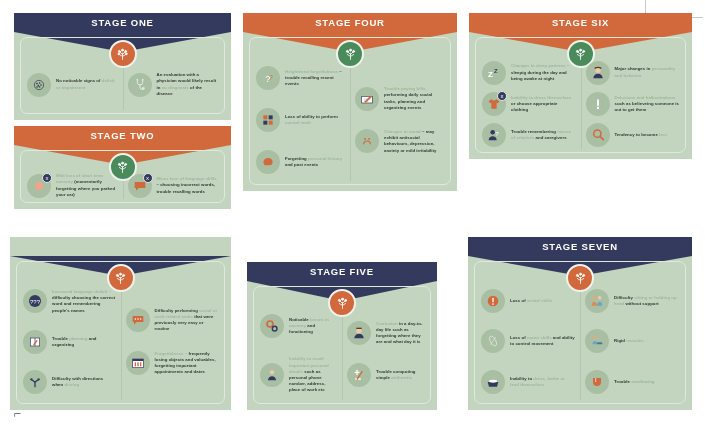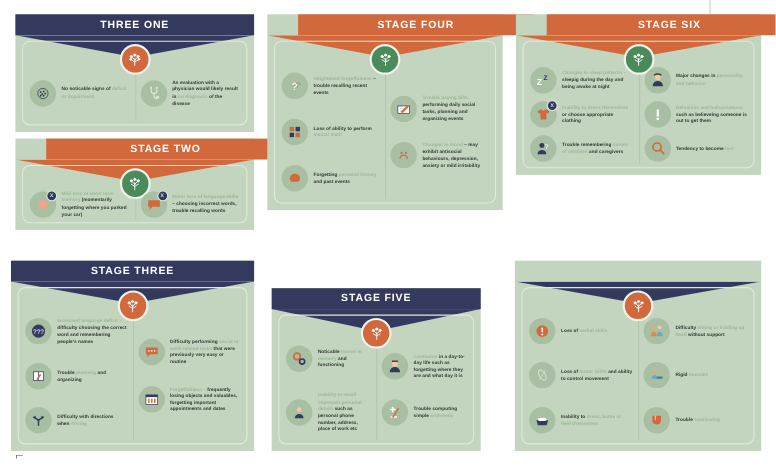--- a/index.html
+++ b/index.html
@@ -26,21 +26,21 @@
   }
 
   .panel{position:absolute;background:#c3d5bf;box-sizing:border-box;}
   .panel .hdr{
     position:relative;width:100%;height:19px;
     display:flex;align-items:center;justify-content:center;
     color:#ffffff;font-weight:bold;letter-spacing:.8px;
     font-size:9.5px;
   }
   .panel.navy .hdr{background:#343a5e;}
-  .panel.orange .hdr{background:#d2693c;margin-left:28px;}
+  .panel.orange .hdr{background:#d2693c;}
 
   
   .flap{position:absolute;left:0;top:19px;width:100%;height:20px;overflow:hidden;}
   .flap i{
     display:block;width:100%;height:100%;
     clip-path:polygon(0 0,50% 100%,100% 0);
   }
   .panel.navy .flap i{background:#343a5e;}
   .panel.orange .flap i{background:#d2693c;}
 
@@ -104,21 +104,21 @@
 </style>
 </head>
 <body>
 
 <div class="canvas">
 
   <div class="corner-mark"></div>
   <div class="cursor-mark">⌐</div>
 
   <div id="p1" class="panel navy">
-    <div class="hdr">THREE ONE</div>
+    <div class="hdr">STAGE ONE</div>
     <div class="flap">
         <i></i>
       </div>
     <div class="card"></div>
     <div class="vdiv"></div>
     <div class="badge orange">
       <svg viewBox="0 0 24 24">
           <g fill="none" stroke="#ffffff" stroke-width="1.3" stroke-linecap="round">
         <path d="M12 20V10"></path>
             <path d="M12 12L8 8"></path>
@@ -226,21 +226,20 @@
           <div class="txt">
             <span class="hl">Minor loss of language skills</span>
             <span>– choosing incorrect words, trouble recalling words</span>
           </div>
         </div>
       </div>
     </div>
   </div>
 
   <div id="p3" class="panel navy">
-    <div class="hdr">STAGE THREE</div>
     <div class="flap">
         <i></i>
       </div>
     <div class="card"></div>
     <div class="vdiv"></div>
     <div class="badge orange">
       <svg viewBox="0 0 24 24">
           <g fill="none" stroke="#ffffff" stroke-width="1.3" stroke-linecap="round">
         <path d="M12 20V10"></path>
             <path d="M12 12L8 8"></path>
@@ -617,20 +616,21 @@
           <div class="txt">
             <span>Tendency to become</span>
             <span class="hl">lost</span>
           </div>
         </div>
       </div>
     </div>
   </div>
 
   <div id="p7" class="panel navy">
+    <div class="hdr">STAGE SEVEN</div>
     <div class="flap">
         <i></i>
       </div>
     <div class="card"></div>
     <div class="vdiv"></div>
     <div class="badge orange">
       <svg viewBox="0 0 24 24">
           <g fill="none" stroke="#ffffff" stroke-width="1.3" stroke-linecap="round">
         <path d="M12 20V10"></path>
             <path d="M12 12L8 8"></path>

